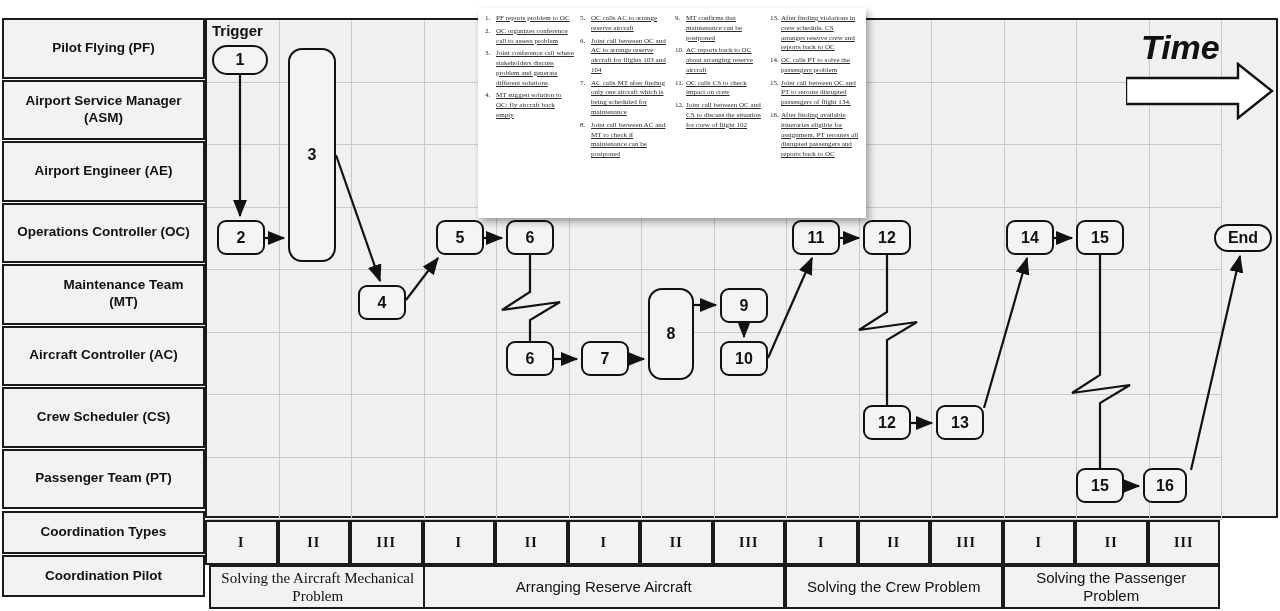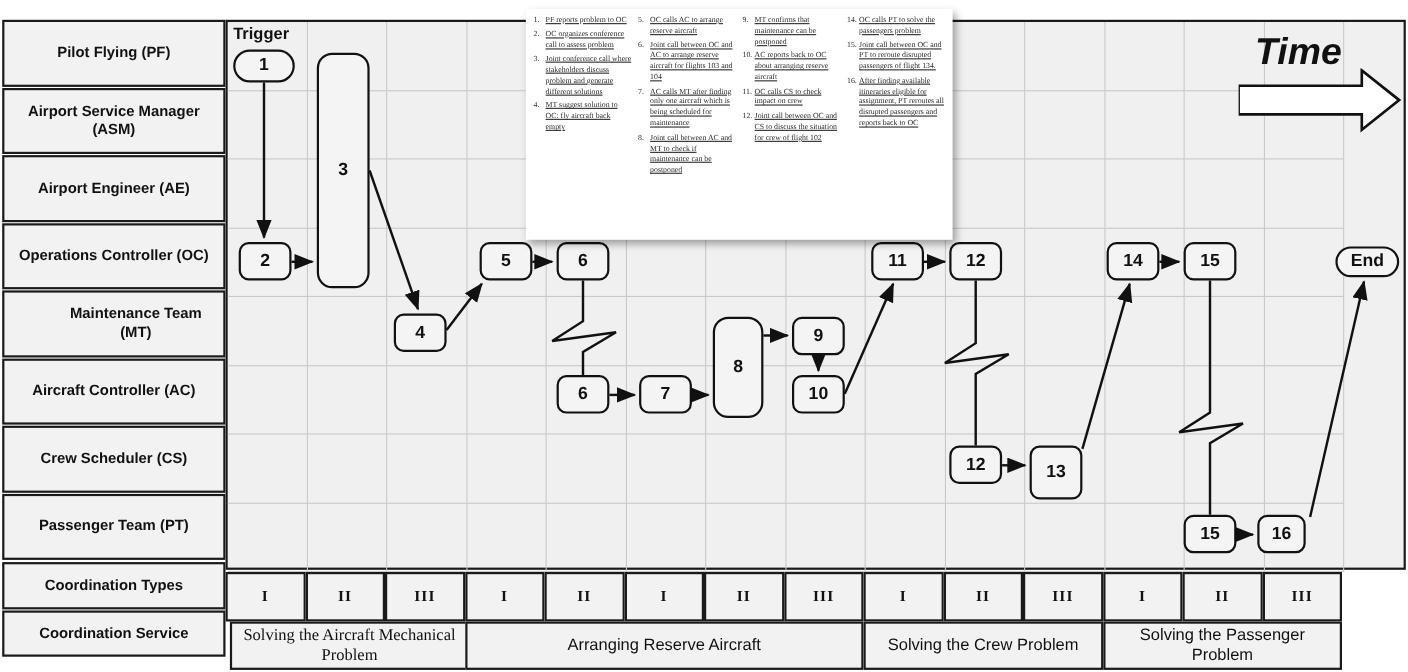--- a/index.html
+++ b/index.html
@@ -70,21 +70,21 @@
   <div class="labelcol" id="labelcol">
       <div class="rowlabel" style="height: 60.5px;">Pilot Flying (PF)</div>
       <div class="rowlabel" style="height: 60.5px;">Airport Service Manager (ASM)</div>
       <div class="rowlabel" style="height: 60.5px; text-align: right;">Airport Engineer (AE)</div>
       <div class="rowlabel" style="height: 60.5px;">Operations Controller (OC)</div>
       <div class="rowlabel" style="height: 60.5px; padding-left: 46px;">Maintenance Team (MT)</div>
       <div class="rowlabel" style="height: 60.5px;">Aircraft Controller (AC)</div>
       <div class="rowlabel" style="height: 60.5px;">Crew Scheduler (CS)</div>
       <div class="rowlabel" style="height: 60.5px;">Passenger Team (PT)</div>
       <div class="rowlabel" style="height: 43px; margin-top: 2px;">Coordination Types</div>
-      <div class="rowlabel" style="height: 42px; margin-top: 1px;">Coordination Service</div>
+      <div class="rowlabel" style="height: 42px; margin-top: 1px;">Coordination Pilot</div>
     </div>
 
   <div class="gridwrap" id="gridwrap">
       <div class="gcell" style="left: 0px; top: 0px; width: 72.5px; height: 62.5px;"></div>
       <div class="gcell" style="left: 72.5px; top: 0px; width: 72.5px; height: 62.5px;"></div>
       <div class="gcell" style="left: 145px; top: 0px; width: 72.5px; height: 62.5px;"></div>
       <div class="gcell" style="left: 217.5px; top: 0px; width: 72.5px; height: 62.5px;"></div>
       <div class="gcell" style="left: 290px; top: 0px; width: 72.5px; height: 62.5px;"></div>
       <div class="gcell" style="left: 362.5px; top: 0px; width: 72.5px; height: 62.5px;"></div>
       <div class="gcell" style="left: 435px; top: 0px; width: 72.5px; height: 62.5px;"></div>
@@ -275,21 +275,21 @@
       <div class="node" style="left: 436px; top: 220px; width: 48px; height: 35px;">5</div>
       <div class="node" style="left: 506px; top: 220px; width: 48px; height: 35px;">6</div>
       <div class="node" style="left: 506px; top: 341px; width: 48px; height: 35px;">6</div>
       <div class="node" style="left: 581px; top: 341px; width: 48px; height: 35px;">7</div>
       <div class="node tall" style="left: 648px; top: 288px; width: 46px; height: 92px;">8</div>
       <div class="node" style="left: 720px; top: 288px; width: 48px; height: 35px;">9</div>
       <div class="node" style="left: 720px; top: 341px; width: 48px; height: 35px;">10</div>
       <div class="node" style="left: 792px; top: 220px; width: 48px; height: 35px;">11</div>
       <div class="node" style="left: 863px; top: 220px; width: 48px; height: 35px;">12</div>
       <div class="node" style="left: 863px; top: 405px; width: 48px; height: 35px;">12</div>
-      <div class="node" style="left: 936px; top: 405px; width: 48px; height: 49px;">13</div>
+      <div class="node" style="left: 936px; top: 405px; width: 48px; height: 35px;">13</div>
       <div class="node" style="left: 1006px; top: 220px; width: 48px; height: 35px;">14</div>
       <div class="node" style="left: 1076px; top: 220px; width: 48px; height: 35px;">15</div>
       <div class="node" style="left: 1076px; top: 468px; width: 48px; height: 35px;">15</div>
       <div class="node" style="left: 1143px; top: 468px; width: 44px; height: 35px;">16</div>
       <div class="node pill" style="left: 1214px; top: 224px; width: 58px; height: 28px;">End</div>
     </div>
 
   <div class="trigger-label" id="triggerlbl" style="left:212px;top:22px;">Trigger</div>
 
   <div class="timeword" id="timeword" style="left:1141px;top:28px;">Time</div>
@@ -347,20 +347,24 @@
           <span class="legnum">11.</span>
           <span class="legtxt">OC calls CS to check impact on crew</span>
         </div>
         <div class="legitem">
           <span class="legnum">12.</span>
           <span class="legtxt">Joint call between OC and CS to discuss the situation for crew of flight 102</span>
         </div>
       </div>
       <div class="legcol">
         <div class="legitem">
+          <span class="legnum">13.</span>
+          <span class="legtxt">After finding violations in crew schedule, CS arranges reserve crew and  reports back to OC</span>
+        </div>
+        <div class="legitem">
           <span class="legnum">14.</span>
           <span class="legtxt">OC calls PT to solve the passengers problem</span>
         </div>
         <div class="legitem">
           <span class="legnum">15.</span>
           <span class="legtxt">Joint call between OC and PT to reroute disrupted passengers of flight 134.</span>
         </div>
         <div class="legitem">
           <span class="legnum">16.</span>
           <span class="legtxt">After finding available itineraries eligible for assignment, PT reroutes all disrupted passengers and reports back to OC</span>

